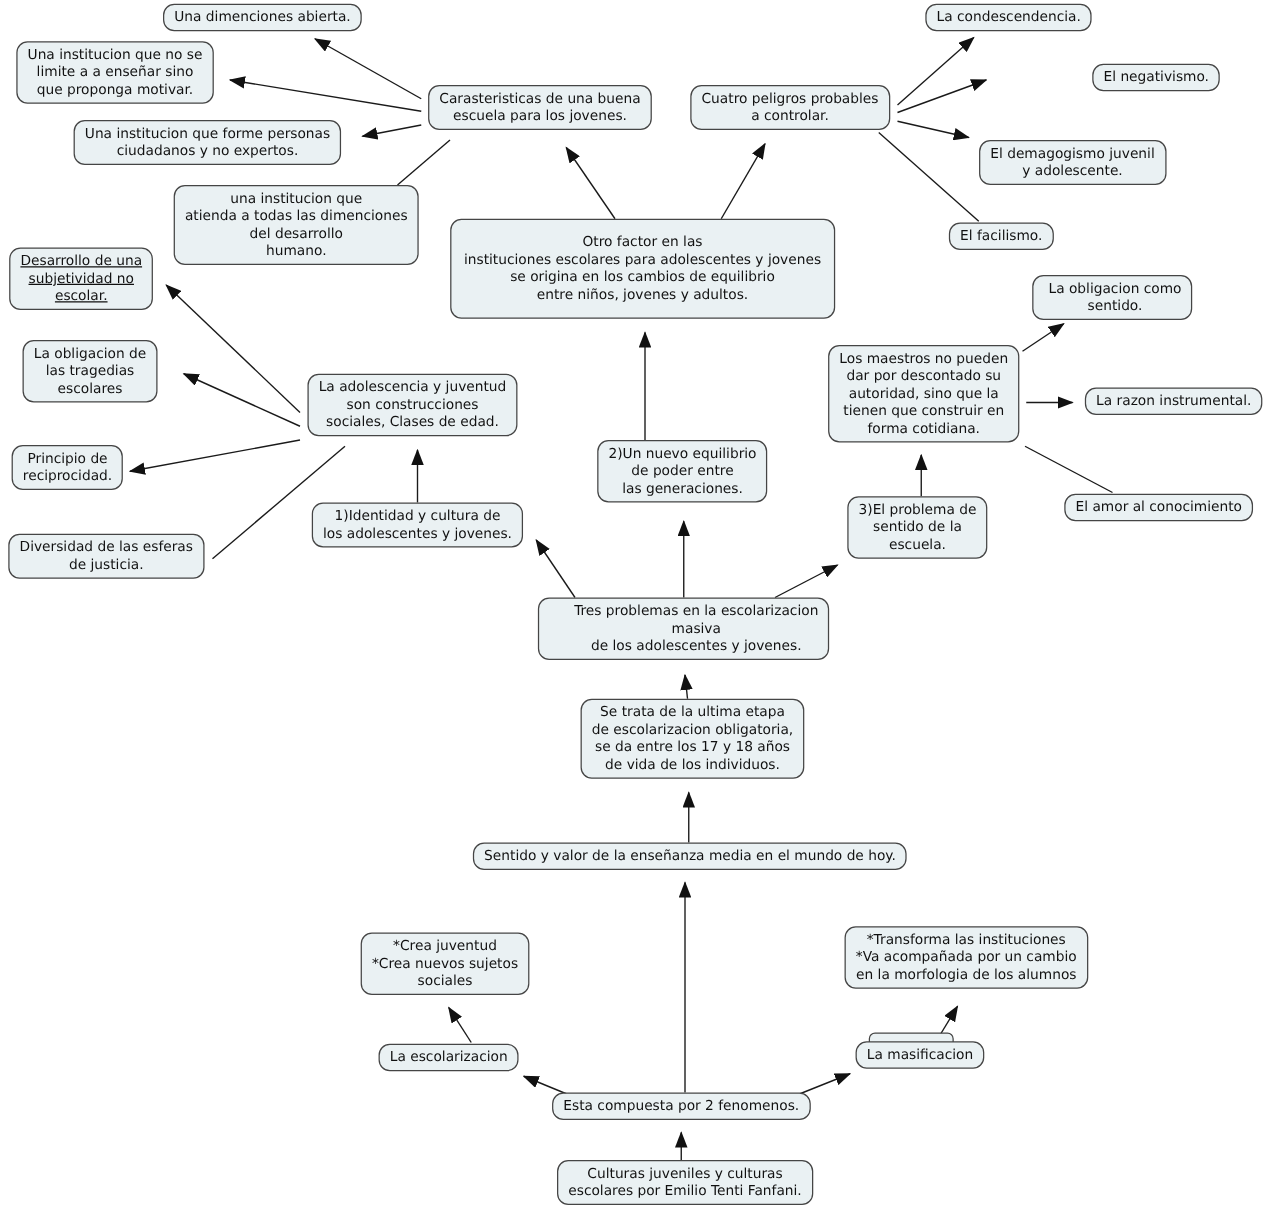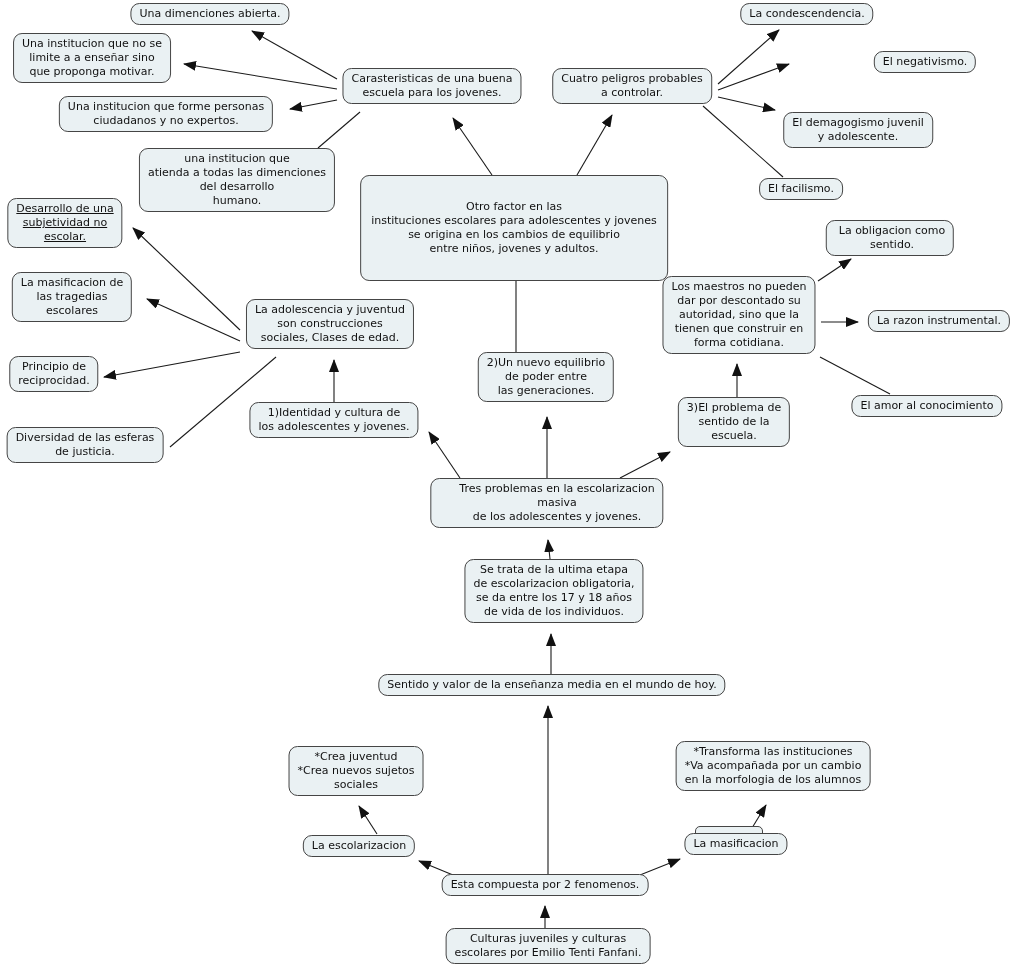--- a/index.html
+++ b/index.html
@@ -93,28 +93,28 @@
 ciudadanos y no expertos.</div>
   <div class="node" style="left:432px;top:68px;">Carasteristicas de una buena
 escuela para los jovenes.</div>
   <div class="node" style="left:632px;top:68px;">Cuatro peligros probables
 a controlar.</div>
   <div class="node" style="left:807px;top:3px;">La condescendencia.</div>
   <div class="node" style="left:884px;top:51px;margin-left:41px;">El negativismo.</div>
   <div class="node" style="left:858px;top:112px;">El demagogismo juvenil
 y adolescente.</div>
   <div class="node" style="left:801px;top:178px;">El facilismo.</div>
-  <div class="node" style="left:514px;top:175px;padding:24px 10px;text-align:center;">Otro factor en las
+  <div class="node" style="left:514px;top:175px;padding:11px 10px;text-align:center;">Otro factor en las
 instituciones escolares para adolescentes y jovenes
 se origina en los cambios de equilibrio
 entre niños, jovenes y adultos.</div>
   <div class="node" style="left:65px;top:198px;text-decoration:underline;">Desarrollo de una
 subjetividad no
 escolar.</div>
-  <div class="node" style="left:72px;top:272px;">La masificacion de
+  <div class="node" style="left:72px;top:272px;">La obligacion de
 las tragedias
 escolares</div>
   <div class="node" style="left:54px;top:356px;">Principio de
 reciprocidad.</div>
   <div class="node" style="left:85px;top:427px;">Diversidad de las esferas
 de justicia.</div>
   <div class="node" style="left:330px;top:299px;">La adolescencia y juventud
 son construcciones
 sociales, Clases de edad.</div>
   <div class="node" style="left:334px;top:402px;">1)Identidad y cultura de

